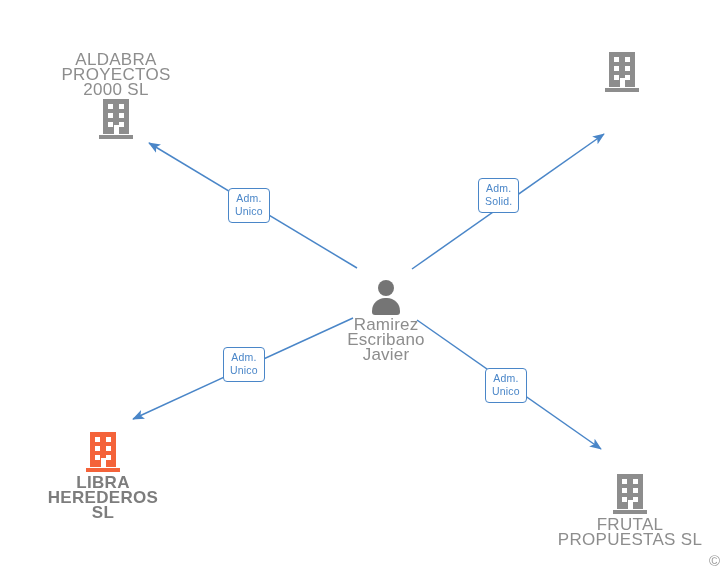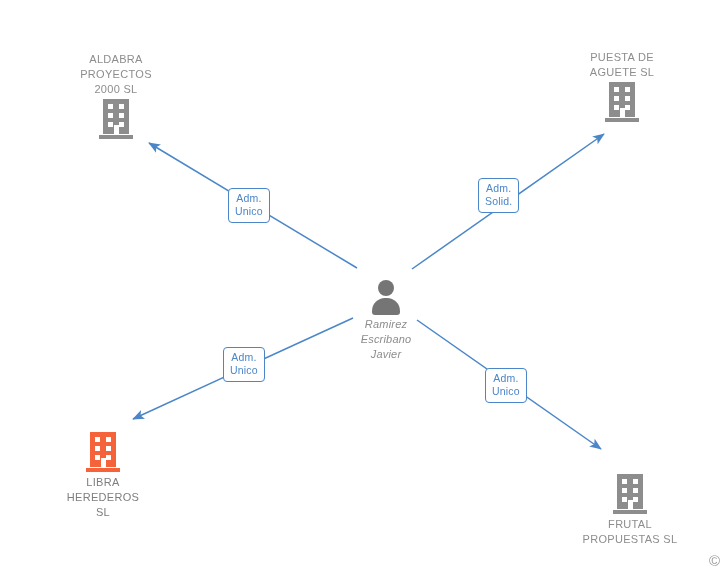--- a/index.html
+++ b/index.html
@@ -28,33 +28,32 @@
 
   
   .node {
     position: absolute;
     width: 170px;
     margin-left: -85px;
     text-align: center;
     line-height: 15px;
   }
   .node-label {
-    font-size: 11px;
+    font-size: 17px;
     color: #8d8d8d;
     letter-spacing: .3px;
     white-space: pre-line;
   }
   .node-label.bold {
-    font-weight: normal;
+    font-weight: bold;
     color: #7d7d7d;
   }
   .node-label.person {
     color: #8d8d8d;
     letter-spacing: .2px;
-    font-style: italic;
   }
   .icon-wrap {
     display: flex;
     justify-content: center;
     align-items: flex-end;
     height: 42px;
   }
 
   
   .bldg {
@@ -211,22 +210,20 @@
         <div class="win" style="left:20px; top:14px;"></div>
         <div class="win" style="left:9px;  top:23px;"></div>
         <div class="win" style="left:20px; top:23px;"></div>
         <div class="door"></div>
         <div class="base"></div>
       </div>
     </div>
   </div>
 
   <div class="node" style="left:622px; top:50px;">
-    <div class="node-label">PUESTA DE
-AGUETE  SL</div>
     <div class="icon-wrap">
       <div class="bldg" style="color:#8d8d8d;">
         <div class="body"></div>
         <div class="win" style="left:9px;  top:5px;"></div>
         <div class="win" style="left:20px; top:5px;"></div>
         <div class="win" style="left:9px;  top:14px;"></div>
         <div class="win" style="left:20px; top:14px;"></div>
         <div class="win" style="left:9px;  top:23px;"></div>
         <div class="win" style="left:20px; top:23px;"></div>
         <div class="door"></div>

